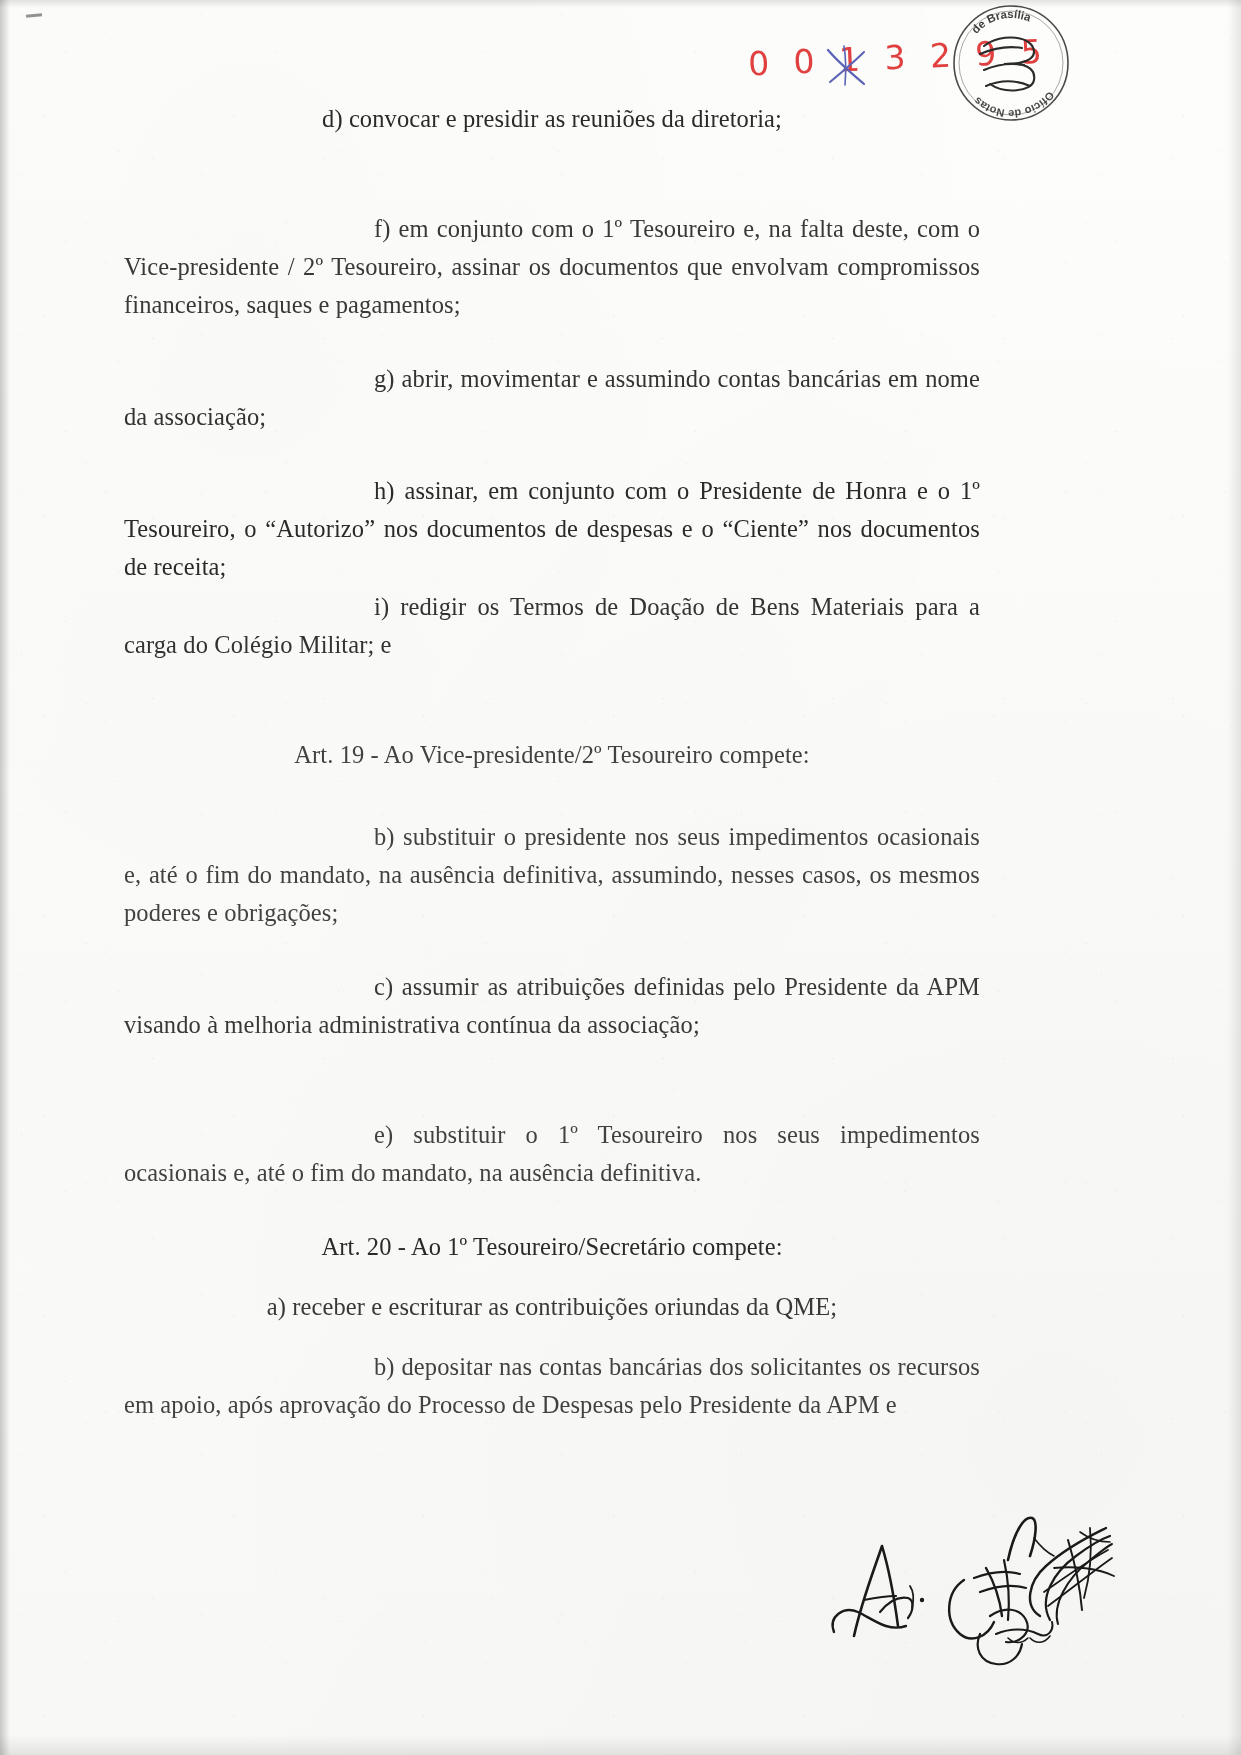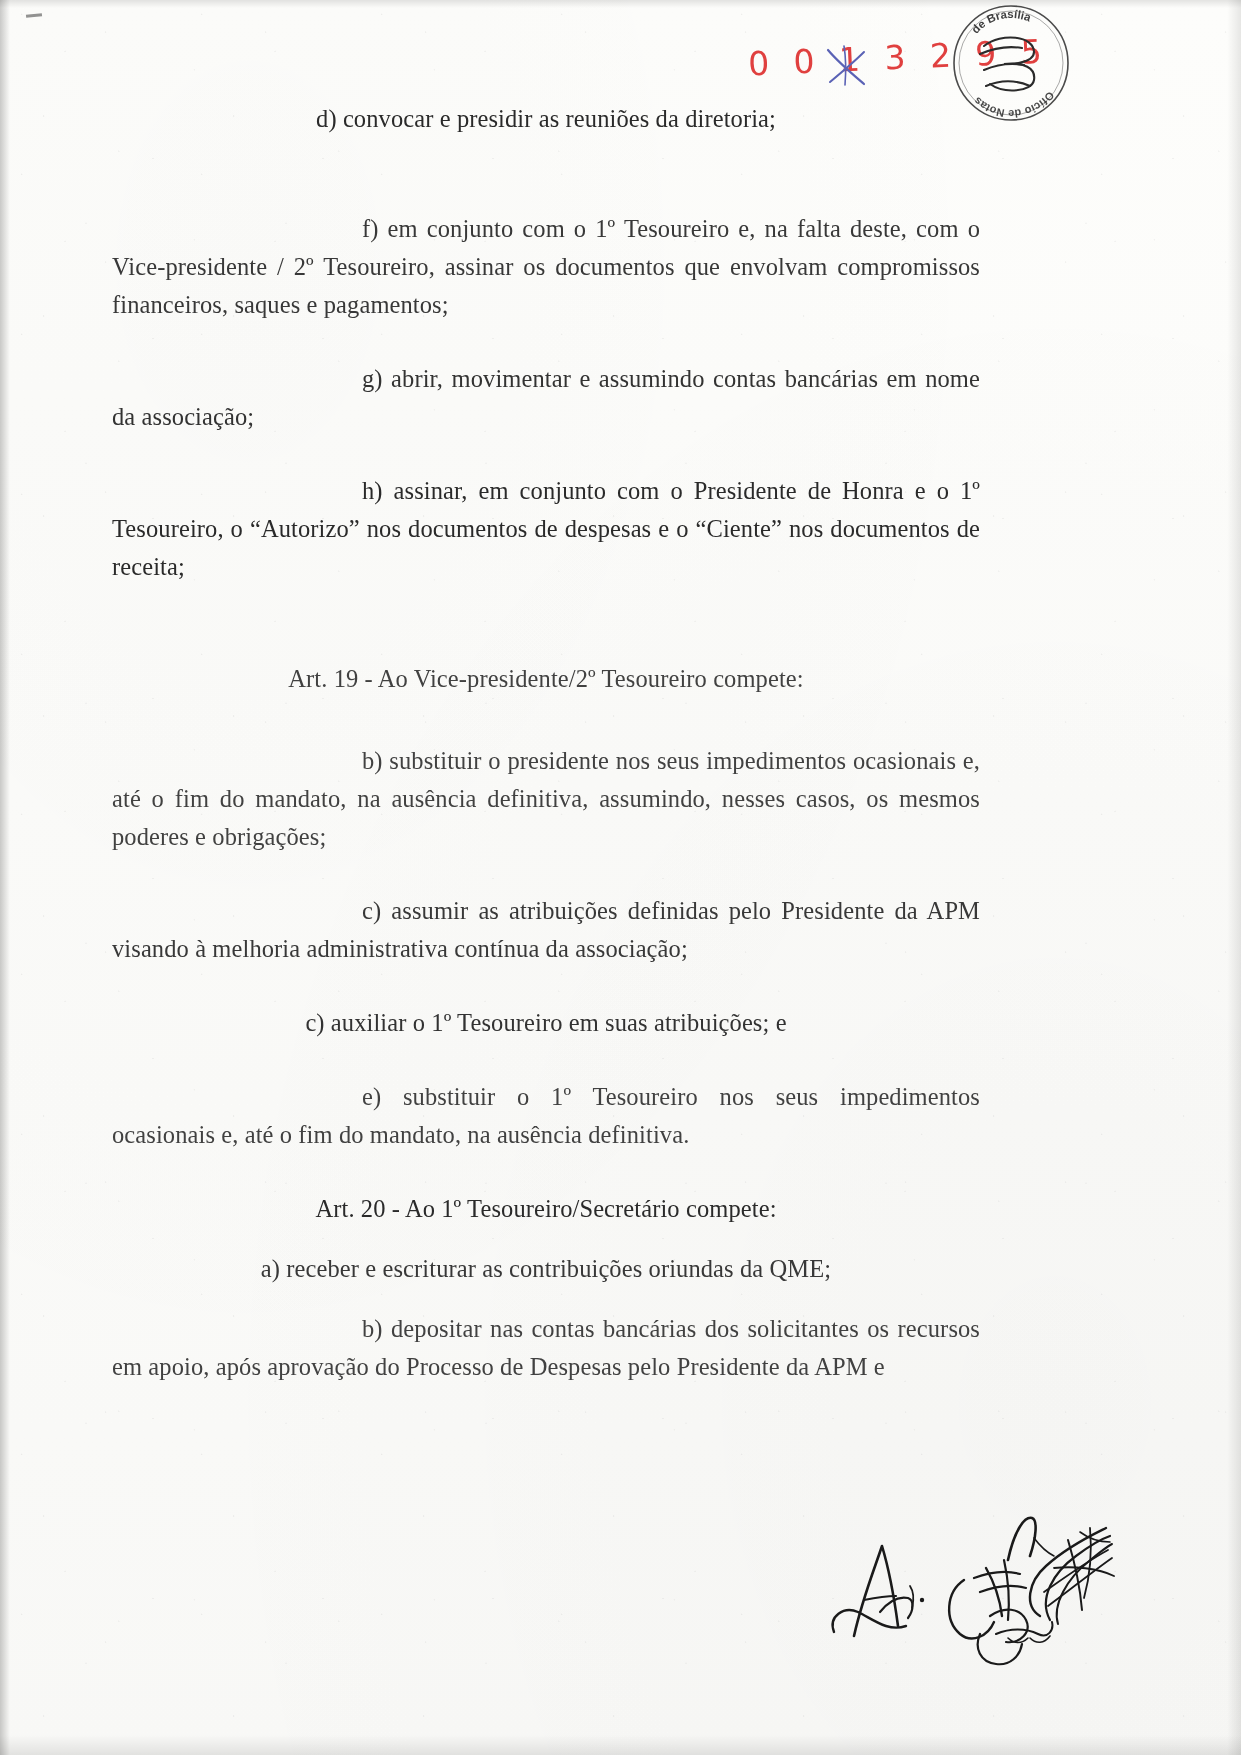--- a/index.html
+++ b/index.html
@@ -65,21 +65,21 @@
   }
 
   
   .body {
     position: absolute;
     left: 112px;
     top: 100px;
     width: 868px;
   }
   p.para {
-    margin: 0 0 0 0;
+    margin: 0 0 0 12px;
     font-size: 24.5px;
     line-height: 38px;
     text-align: justify;
     text-indent: 250px;
     letter-spacing: .1px;
     color: #242424;
   }
   p.para.center {
     text-align: center;
     text-indent: 0;
@@ -201,36 +201,36 @@
 
     <p class="para ink-3">f) em conjunto com o 1º Tesoureiro e, na falta deste, com o Vice-presidente / 2º Tesoureiro, assinar os documentos que envolvam compromissos financeiros, saques e pagamentos;</p>
     <div class="gap-lg"></div>
 
     <p class="para ink-4">g) abrir, movimentar e assumindo contas bancárias em nome da associação;</p>
     <div class="gap-lg"></div>
 
     <p class="para ink-1">h) assinar, em conjunto com o Presidente de Honra e o 1º Tesoureiro, o “Autorizo” nos documentos de despesas e o “Ciente” nos documentos de receita;</p>
     <div class="gap-xs"></div>
 
+    <p class="para ink-4">i) redigir os Termos de Doação de Bens Materiais para a carga do Colégio Militar; e</p>
     <div class="gap-lg"></div>
 
     <div class="gap-lg"></div>
 
     <p class="para center ink-2">Art. 19 - Ao Vice-presidente/2º Tesoureiro compete:</p>
     <div class="gap-md"></div>
 
     <div class="gap-md"></div>
 
     <p class="para ink-2">b) substituir o presidente nos seus impedimentos ocasionais e, até o fim do mandato, na ausência definitiva, assumindo, nesses casos, os mesmos poderes e obrigações;</p>
     <div class="gap-lg"></div>
 
     <p class="para ink-3">c) assumir as atribuições definidas pelo Presidente da APM visando à melhoria administrativa contínua da associação;</p>
     <div class="gap-lg"></div>
 
-    <p class="para center ink-4">c)  auxiliar o 1º Tesoureiro em suas atribuições; e</p>
     <div class="gap-lg"></div>
 
     <p class="para ink-2">e) substituir o 1º Tesoureiro nos seus impedimentos ocasionais e, até o fim do mandato, na ausência definitiva.</p>
     <div class="gap-lg"></div>
 
     <p class="para center ink-1">Art. 20 - Ao 1º Tesoureiro/Secretário compete:</p>
     <div class="gap-md"></div>
 
     <p class="para center ink-3">a) receber e escriturar as contribuições oriundas da QME;</p>
     <div class="gap-md"></div>

